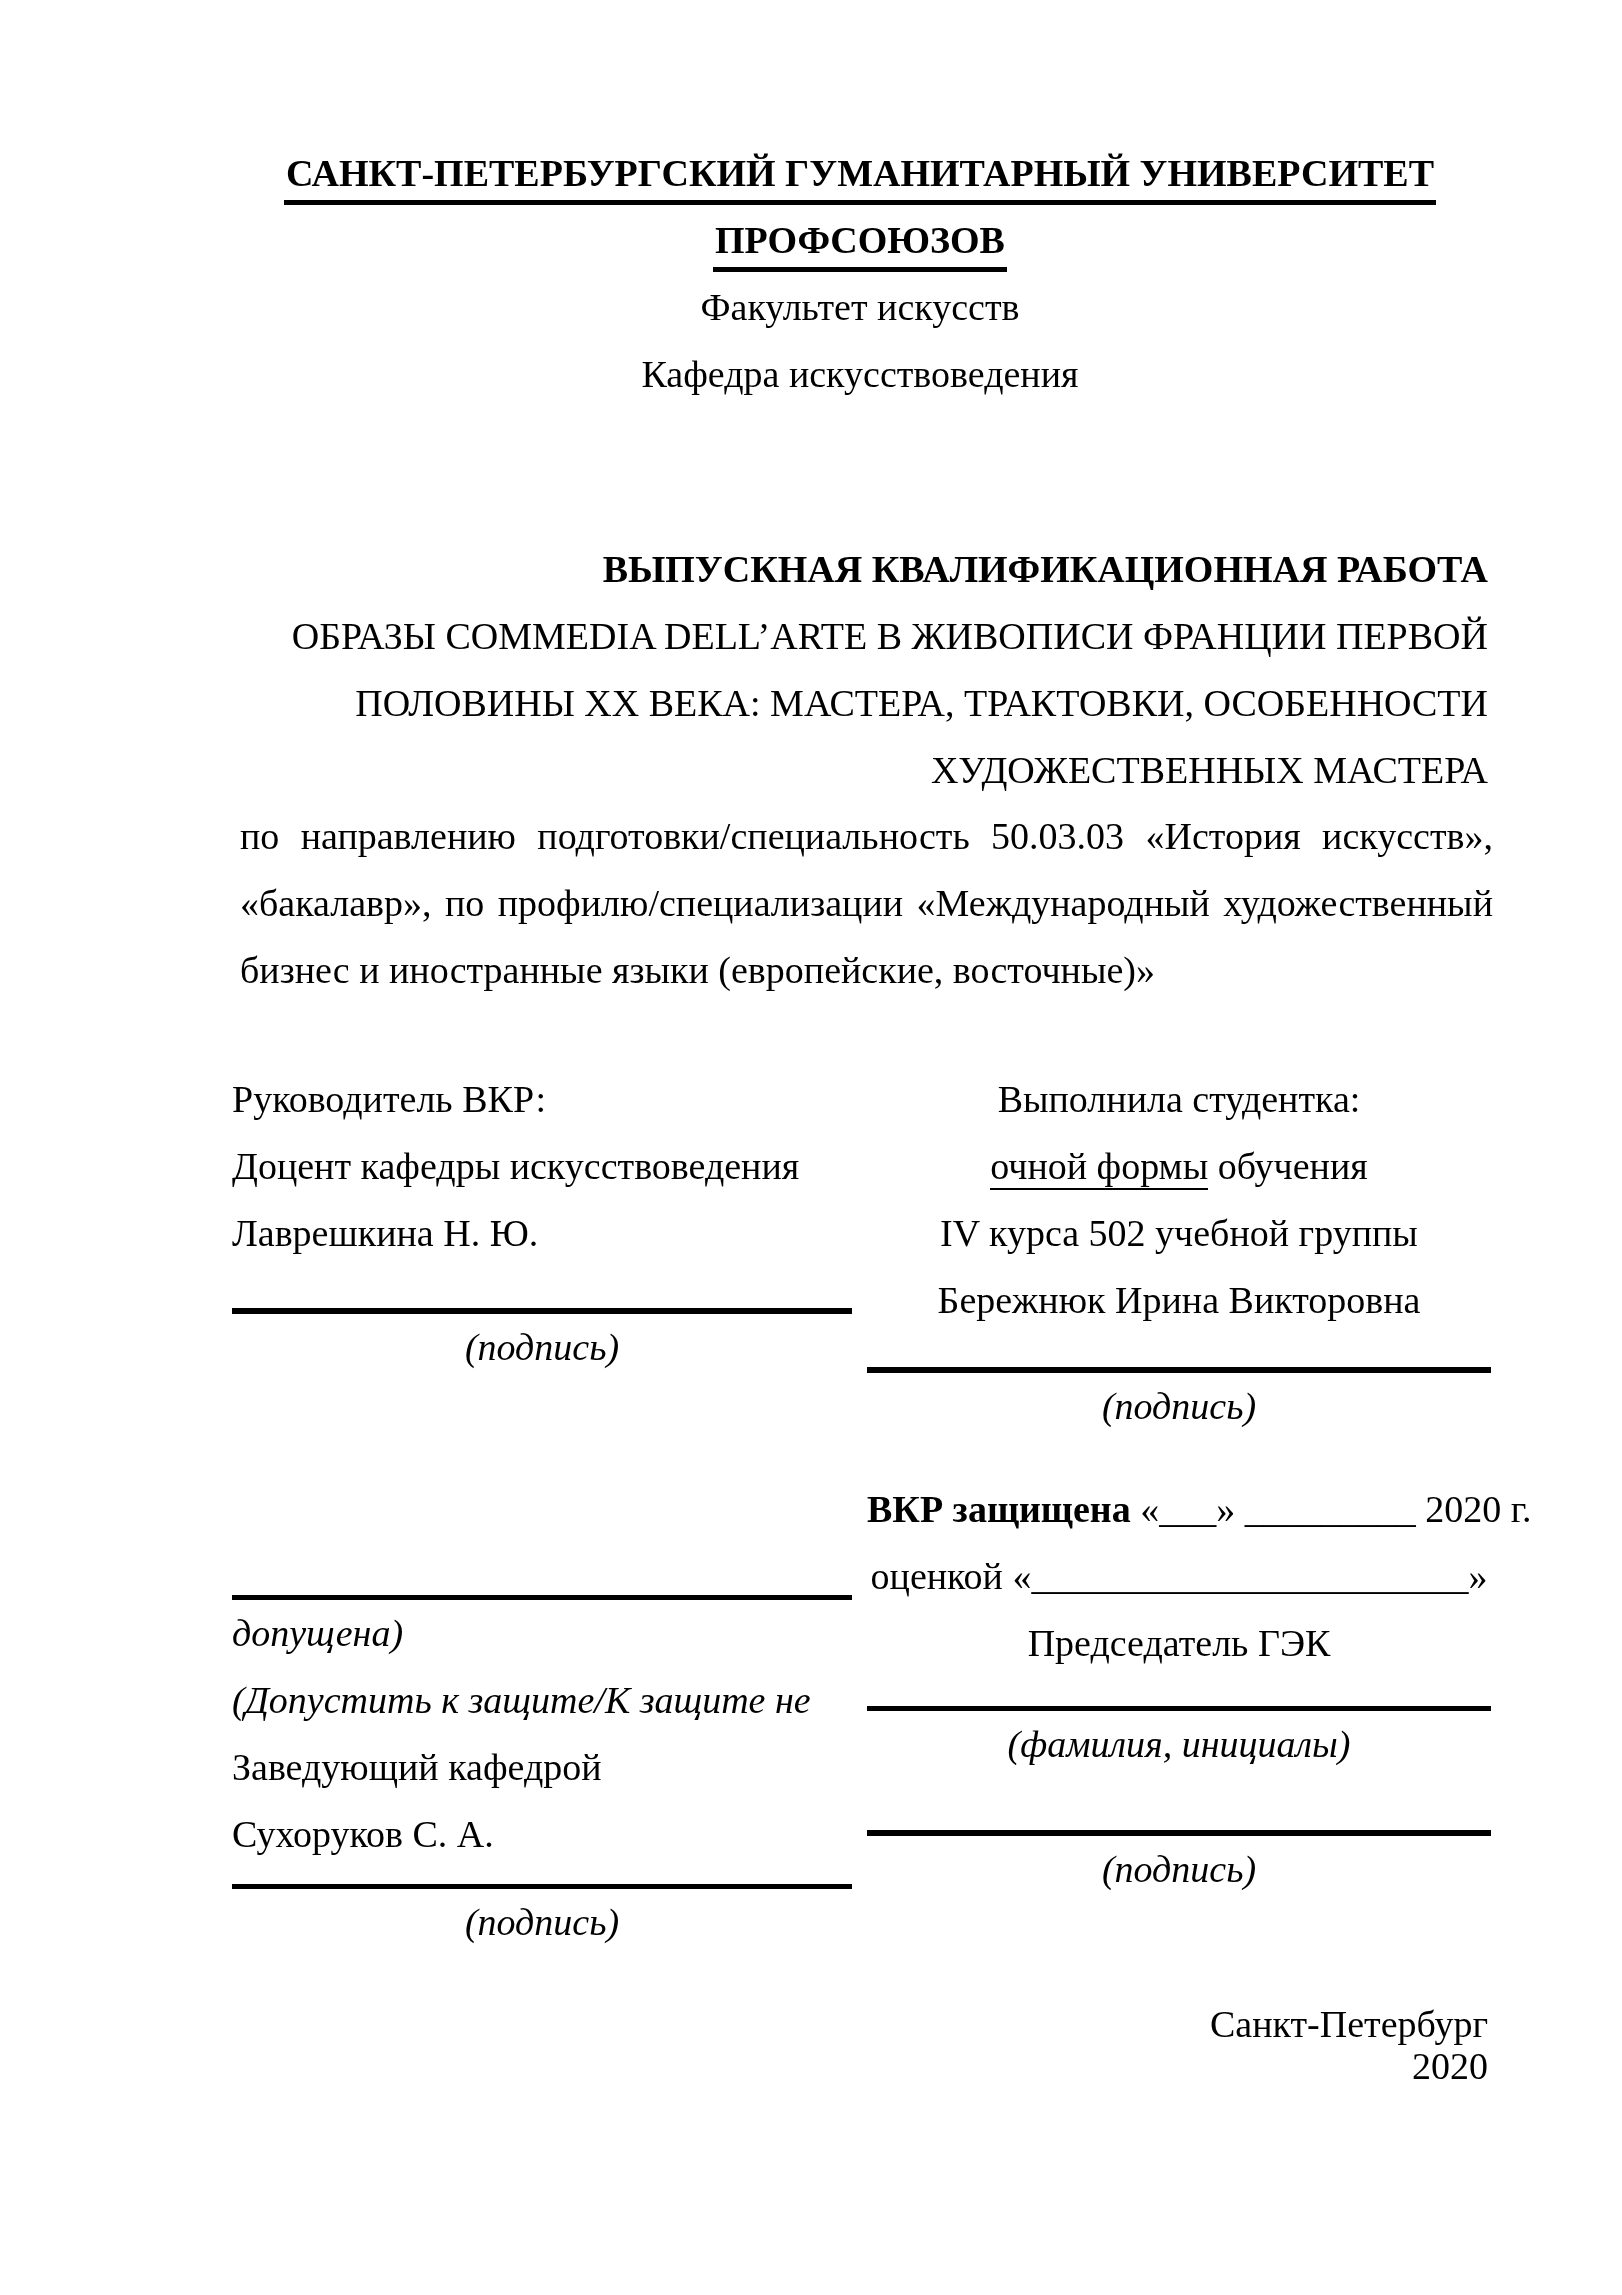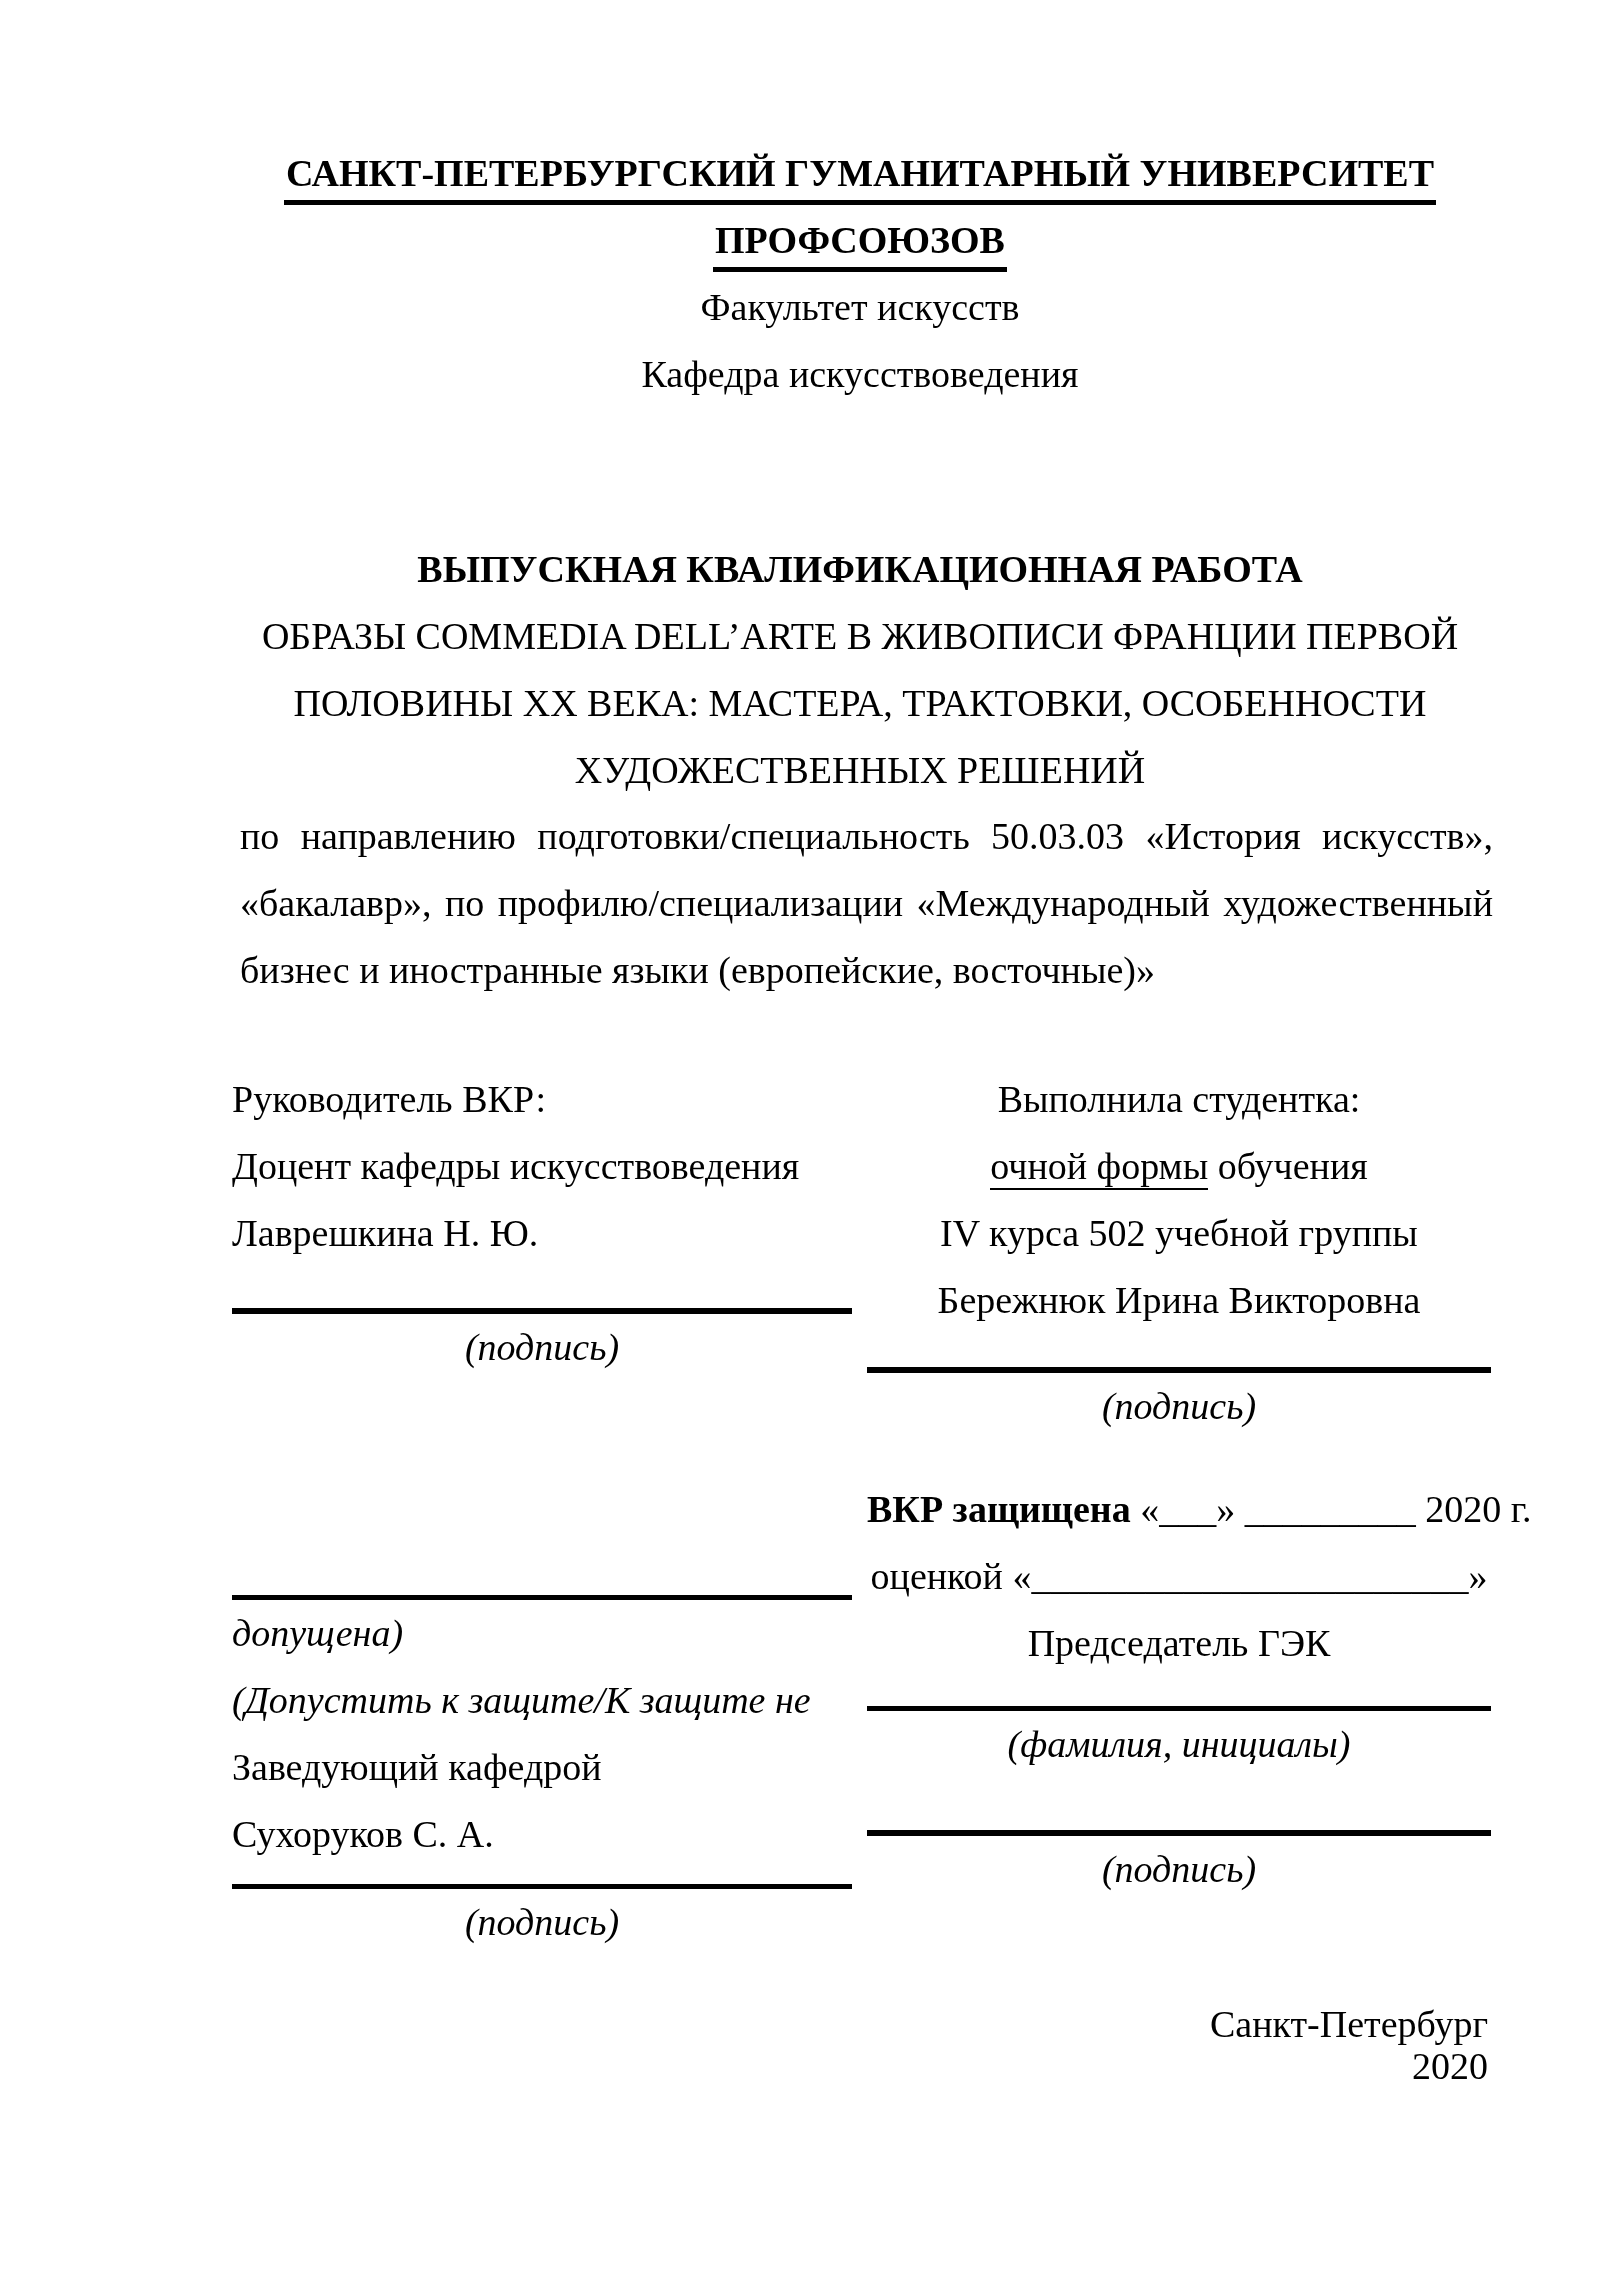--- a/index.html
+++ b/index.html
@@ -32,21 +32,21 @@
     display:inline-block;
     line-height:44px;
     border-bottom:2.4px solid #000;
     text-align:center;
   }
 
   
   .sig-line { height:5.5px; background:#000; }
 
   #header   { left:232px; top:140px;  width:1256px; text-align:center; }
-  #title    { left:232px; top:536px;  width:1256px; text-align:center; }
+  #title    { left:232px; top:536px;  width:1256px; text-align:right; }
   #program  { left:232px; top:803px; width:1253px;margin-left:8px; }
   #program .jline { text-align:justify; text-align-last:justify; }
 
   #left-col  { left:232px;  top:1066px; width:620px; }
   #right-col { left:867px; top:1066px; width:624px; text-align:center; }
 
   #left-col .sig1 { margin-top:41px; }
   #left-col .caption { text-align:center; }
   #left-col .sig2 { margin-top:214px; }
   #left-col .sig3 { margin-top:15.7px; }
@@ -68,21 +68,21 @@
     <div class="nowrap"><span class="bold u-thick">САНКТ-ПЕТЕРБУРГСКИЙ ГУМАНИТАРНЫЙ УНИВЕРСИТЕТ</span></div>
     <div><span class="bold u-thick">ПРОФСОЮЗОВ</span></div>
     <div>Факультет искусств</div>
     <div>Кафедра искусствоведения</div>
   </div>
 
   <div id="title" class="abs">
     <div class="bold">ВЫПУСКНАЯ КВАЛИФИКАЦИОННАЯ РАБОТА</div>
     <div class="nowrap">ОБРАЗЫ COMMEDIA DELL’ARTE В ЖИВОПИСИ ФРАНЦИИ ПЕРВОЙ</div>
     <div class="nowrap">ПОЛОВИНЫ XX ВЕКА: МАСТЕРА, ТРАКТОВКИ, ОСОБЕННОСТИ</div>
-    <div class="nowrap">ХУДОЖЕСТВЕННЫХ РЕШЕНИЙ</div>
+    <div class="nowrap">ХУДОЖЕСТВЕННЫХ МАСТЕРА</div>
   </div>
 
   <div id="program" class="abs">
     <div class="jline">по направлению подготовки/специальность 50.03.03 «История искусств»,</div>
     <div class="jline">«бакалавр», по профилю/специализации «Международный художественный</div>
     <div>бизнес и иностранные языки (европейские, восточные)»</div>
   </div>
 
   <div id="left-col" class="abs">
     <div class="nowrap">Руководитель ВКР:</div>

